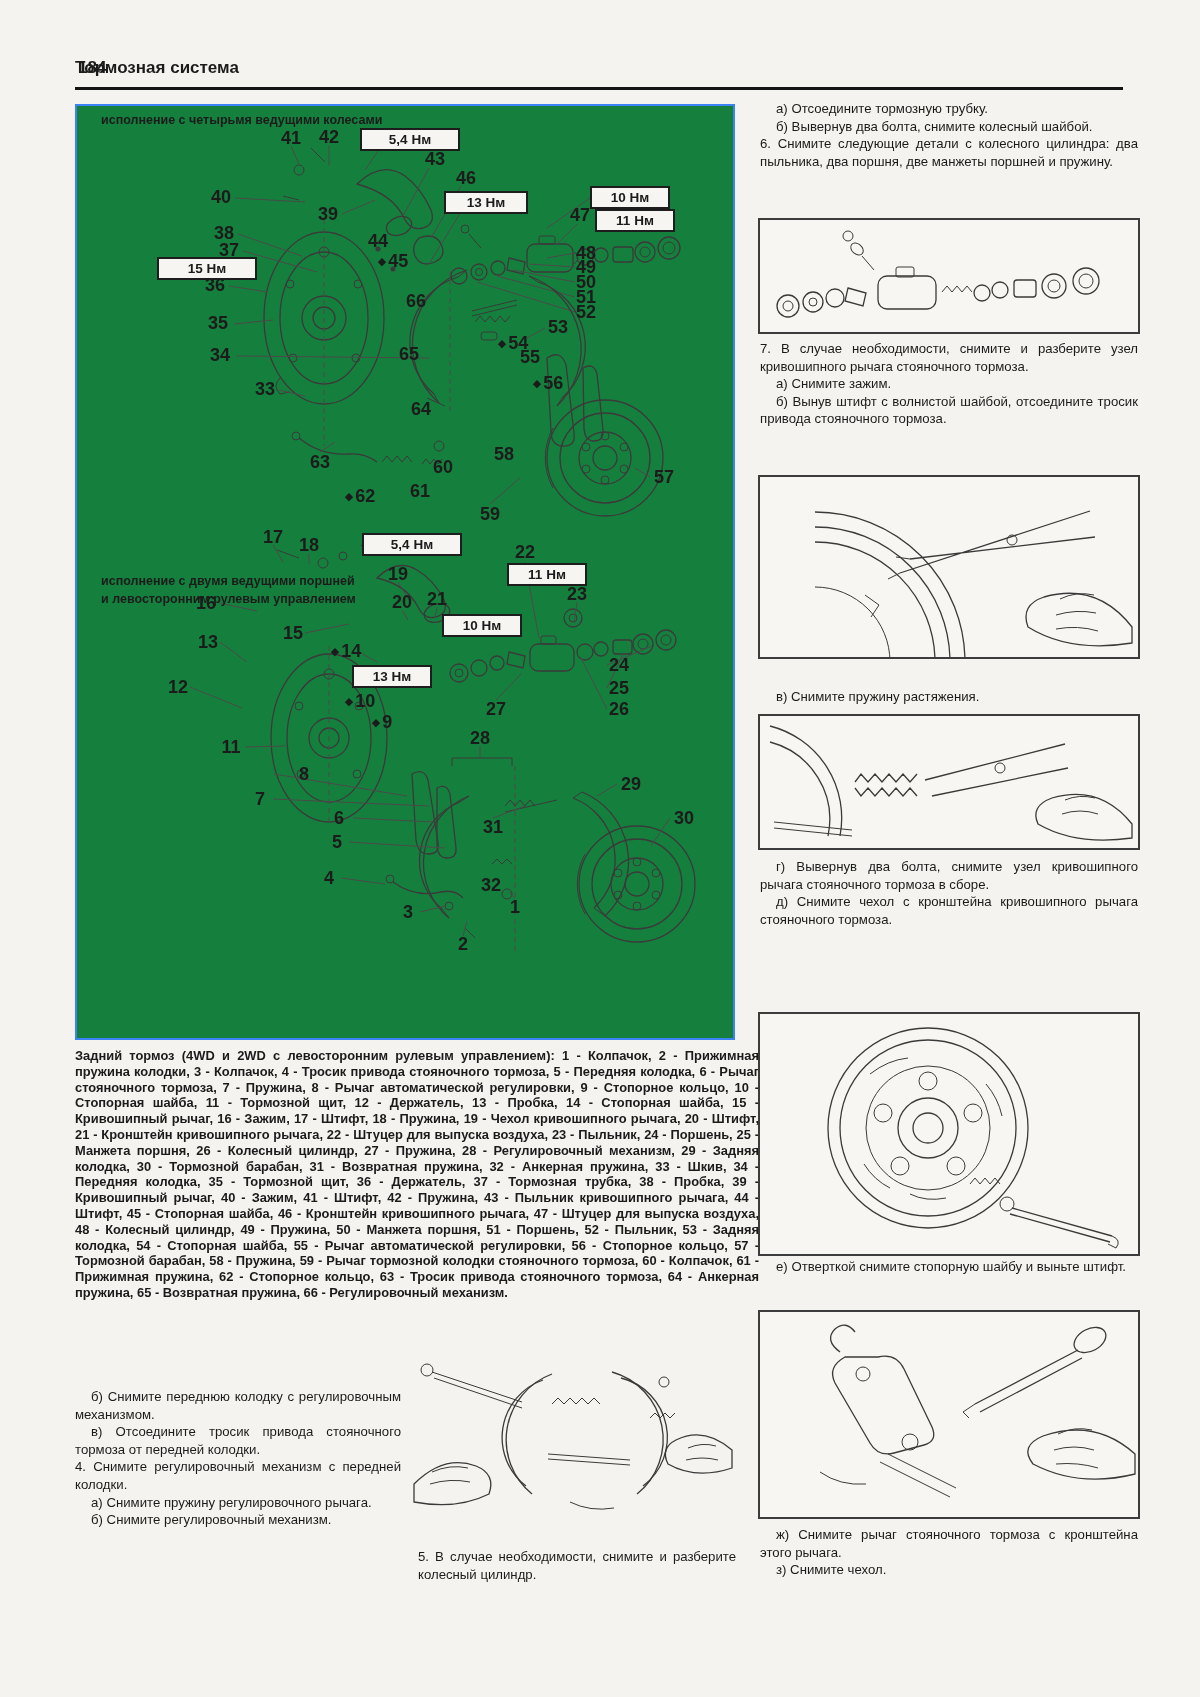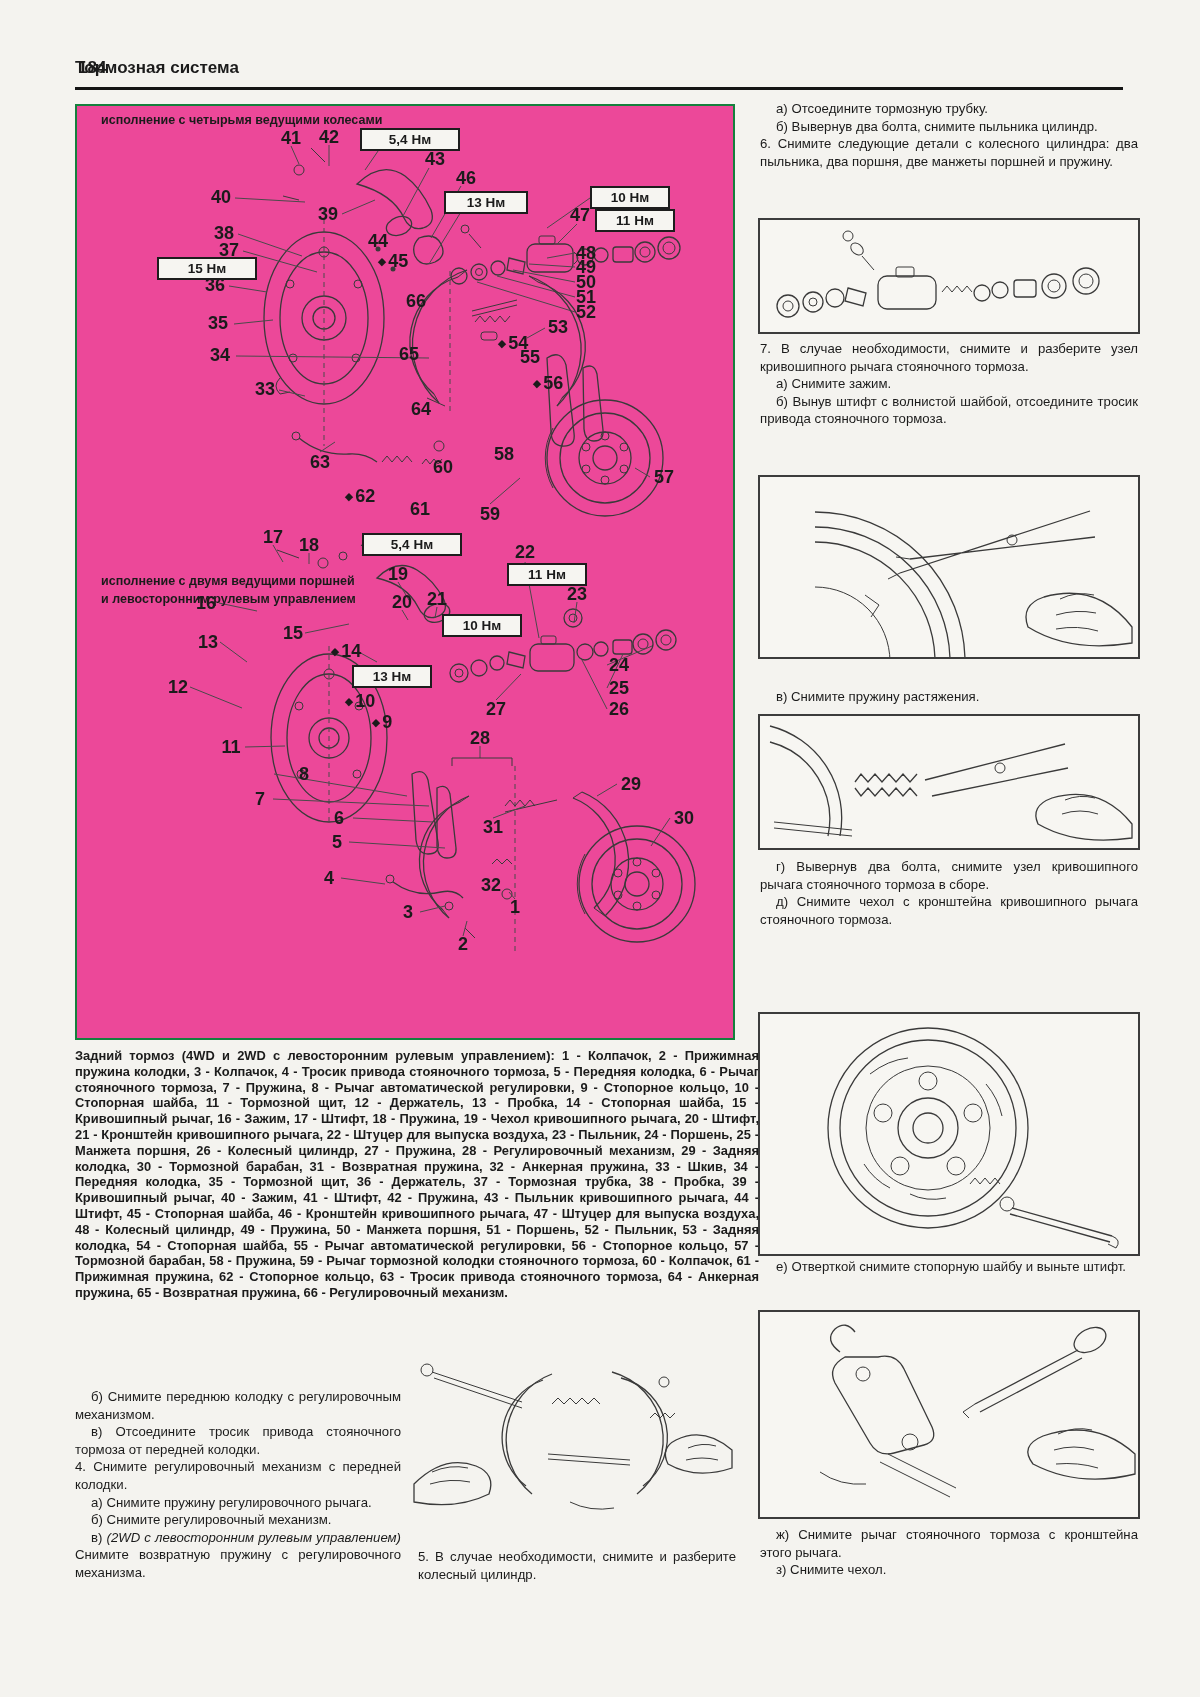--- a/index.html
+++ b/index.html
@@ -8,21 +8,21 @@
     background:#f4f3ef;
     font-family:"Liberation Sans","DejaVu Sans",sans-serif;
     color:#1b1b1b;overflow:hidden;
   }
   .abs{position:absolute;}
   
   .pagenum{font-size:17px;font-weight:bold;}
   .htitle{font-size:17px;font-weight:bold;}
   .hrule{background:#141414;height:3px;}
   
-  .dbox{border:2px solid #15803d;background:#ec4899;}
+  .dbox{border:2px solid #3b82f6;background:#15803d;}
   .dlabel{font-size:12.5px;font-weight:bold;white-space:nowrap;}
   .co{position:absolute;transform:translate(-50%,-50%);font-size:18px;font-weight:bold;white-space:nowrap;line-height:1;}
   .co .dia{font-size:11px;vertical-align:2px;margin-right:2px;}
   .torque{position:absolute;border:2px solid #1d1d1d;font-size:13.5px;font-weight:bold;
           text-align:center;line-height:19px;height:19px;background:#f6f5f1;white-space:nowrap;}
   svg{display:block;}
   .sk{stroke:#3a3a3a;fill:none;stroke-width:1.3;}
   .sk2{stroke:#3a3a3a;fill:none;stroke-width:1;}
   .skf{stroke:#3a3a3a;fill:#3a3a3a;stroke-width:0;}
   .lead{stroke:#4a4a4a;stroke-width:1;fill:none;}
@@ -271,21 +271,21 @@
       <span class="co" style="left: 453px; top: 251px;">55</span>
       <span class="co" style="left: 471px; top: 277px;"><span class="dia">◆</span>56</span>
       <span class="co" style="left: 509px; top: 147px;">48</span>
       <span class="co" style="left: 509px; top: 161px;">49</span>
       <span class="co" style="left: 509px; top: 176px;">50</span>
       <span class="co" style="left: 509px; top: 191px;">51</span>
       <span class="co" style="left: 509px; top: 206px;">52</span>
       <span class="co" style="left: 243px; top: 356px;">63</span>
       <span class="co" style="left: 283px; top: 350px; margin-top: 40px;"><span class="dia">◆</span>62</span>
       <span class="co" style="left: 366px; top: 361px;">60</span>
-      <span class="co" style="left: 343px; top: 403px;">61</span>
+      <span class="co" style="left: 343px; top: 385px;">61</span>
       <span class="co" style="left: 427px; top: 348px;">58</span>
       <span class="co" style="left: 413px; top: 408px;">59</span>
       <span class="co" style="left: 587px; top: 371px;">57</span>
       <span class="co" style="left: 196px; top: 431px;">17</span>
       <span class="co" style="left: 232px; top: 439px;">18</span>
       <span class="co" style="left: 448px; top: 446px;">22</span>
       <span class="co" style="left: 321px; top: 468px;">19</span>
       <span class="co" style="left: 325px; top: 496px;">20</span>
       <span class="co" style="left: 360px; top: 493px;">21</span>
       <span class="co" style="left: 500px; top: 488px;">23</span>
@@ -329,21 +329,20 @@
 <div class="abs" style="left:75px;top:1048px;width:684px;">
   <p class="bigcap">Задний тормоз (4WD и 2WD с левосторонним рулевым управлением): 1 - Колпачок, 2 - Прижимная пружина колодки, 3 - Колпачок, 4 - Тросик привода стояночного тормоза, 5 - Передняя колодка, 6 - Рычаг стояночного тормоза, 7 - Пружина, 8 - Рычаг автоматической регулировки, 9 - Стопорное кольцо, 10 - Стопорная шайба, 11 - Тормозной щит, 12 - Держатель, 13 - Пробка, 14 - Стопорная шайба, 15 - Кривошипный рычаг, 16 - Зажим, 17 - Штифт, 18 - Пружина, 19 - Чехол кривошипного рычага, 20 - Штифт, 21 - Кронштейн кривошипного рычага, 22 - Штуцер для выпуска воздуха, 23 - Пыльник, 24 - Поршень, 25 - Манжета поршня, 26 - Колесный цилиндр, 27 - Пружина, 28 - Регулировочный механизм, 29 - Задняя колодка, 30 - Тормозной барабан, 31 - Возвратная пружина, 32 - Анкерная пружина, 33 - Шкив, 34 - Передняя колодка, 35 - Тормозной щит, 36 - Держатель, 37 - Тормозная трубка, 38 - Пробка, 39 - Кривошипный рычаг, 40 - Зажим, 41 - Штифт, 42 - Пружина, 43 - Пыльник кривошипного рычага, 44 - Штифт, 45 - Стопорная шайба, 46 - Кронштейн кривошипного рычага, 47 - Штуцер для выпуска воздуха, 48 - Колесный цилиндр, 49 - Пружина, 50 - Манжета поршня, 51 - Поршень, 52 - Пыльник, 53 - Задняя колодка, 54 - Стопорная шайба, 55 - Рычаг автоматической регулировки, 56 - Стопорное кольцо, 57 - Тормозной барабан, 58 - Пружина, 59 - Рычаг тормозной колодки стояночного тормоза, 60 - Колпачок, 61 - Прижимная пружина, 62 - Стопорное кольцо, 63 - Тросик привода стояночного тормоза, 64 - Анкерная пружина, 65 - Возвратная пружина, 66 - Регулировочный механизм.</p>
 </div>
 
 <div class="abs txt" style="left:75px;top:1388px;width:326px;">
     <p class="ind">б) Снимите переднюю колодку с регулировочным механизмом.</p>
     <p class="ind">в) Отсоедините тросик привода стояночного тормоза от передней колодки.</p>
     <p>4. Снимите регулировочный механизм с передней колодки.</p>
     <p class="ind">а) Снимите пружину регулировочного рычага.</p>
     <p class="ind">б) Снимите регулировочный механизм.</p>
-    <p class="ind"><span>в) </span><span class="it">(2WD с левосторонним рулевым управлением)</span><span> Снимите возвратную пружину с регулировочного механизма.</span></p>
   </div>
 
 <div class="abs" style="left:402px;top:1332px;width:336px;height:206px;">
   <svg width="336" height="206" viewBox="0 0 336 206">
     <path class="sk" d="M150,42 A70,70 0 0 0 130,162"></path>
     <path class="sk" d="M141,48 A61,61 0 0 0 124,154"></path>
     <path class="sk" d="M210,40 A70,70 0 0 1 235,162"></path>
     <path class="sk" d="M219,46 A61,61 0 0 1 241,154"></path>
     <path class="sk2" d="M150,72 l6,-6 6,6 6,-6 6,6 6,-6 6,6 6,-6 6,6"></path>
     <path class="sk2" d="M146,122 L228,128 M146,127 L228,133"></path>
@@ -357,21 +356,21 @@
     <path class="sk2" d="M248,86 l5,-5 5,5 5,-5 5,5 5,-5"></path>
     <path class="sk2" d="M168,170 q20,10 44,6"></path>
   </svg>
 </div>
 <div class="abs txt" style="left:418px;top:1548px;width:318px;">
     <p>5. В случае необходимости, снимите и разберите колесный цилиндр.</p>
   </div>
 
 <div class="abs txt" style="left:760px;top:100px;width:378px;">
     <p class="ind">а) Отсоедините тормозную трубку.</p>
-    <p class="ind">б) Вывернув два болта, снимите пыльника цилиндр.</p>
+    <p class="ind">б) Вывернув два болта, снимите колесный шайбой.</p>
     <p>6. Снимите следующие детали с колесного цилиндра: два пыльника, два поршня, две манжеты поршней и пружину.</p>
   </div>
 
 <div class="abs fig" style="left:758px;top:218px;width:378px;height:112px;">
   <svg width="378" height="112" viewBox="0 0 378 112">
     <circle class="sk2" cx="88" cy="16" r="5"></circle>
     <ellipse class="sk2" cx="97" cy="29" rx="7" ry="5" transform="rotate(40 97 29)"></ellipse>
     <path class="sk2" d="M102,36 L114,50"></path>
     <circle class="sk" cx="28" cy="86" r="11"></circle>
       <circle class="sk2" cx="28" cy="86" r="5"></circle>

